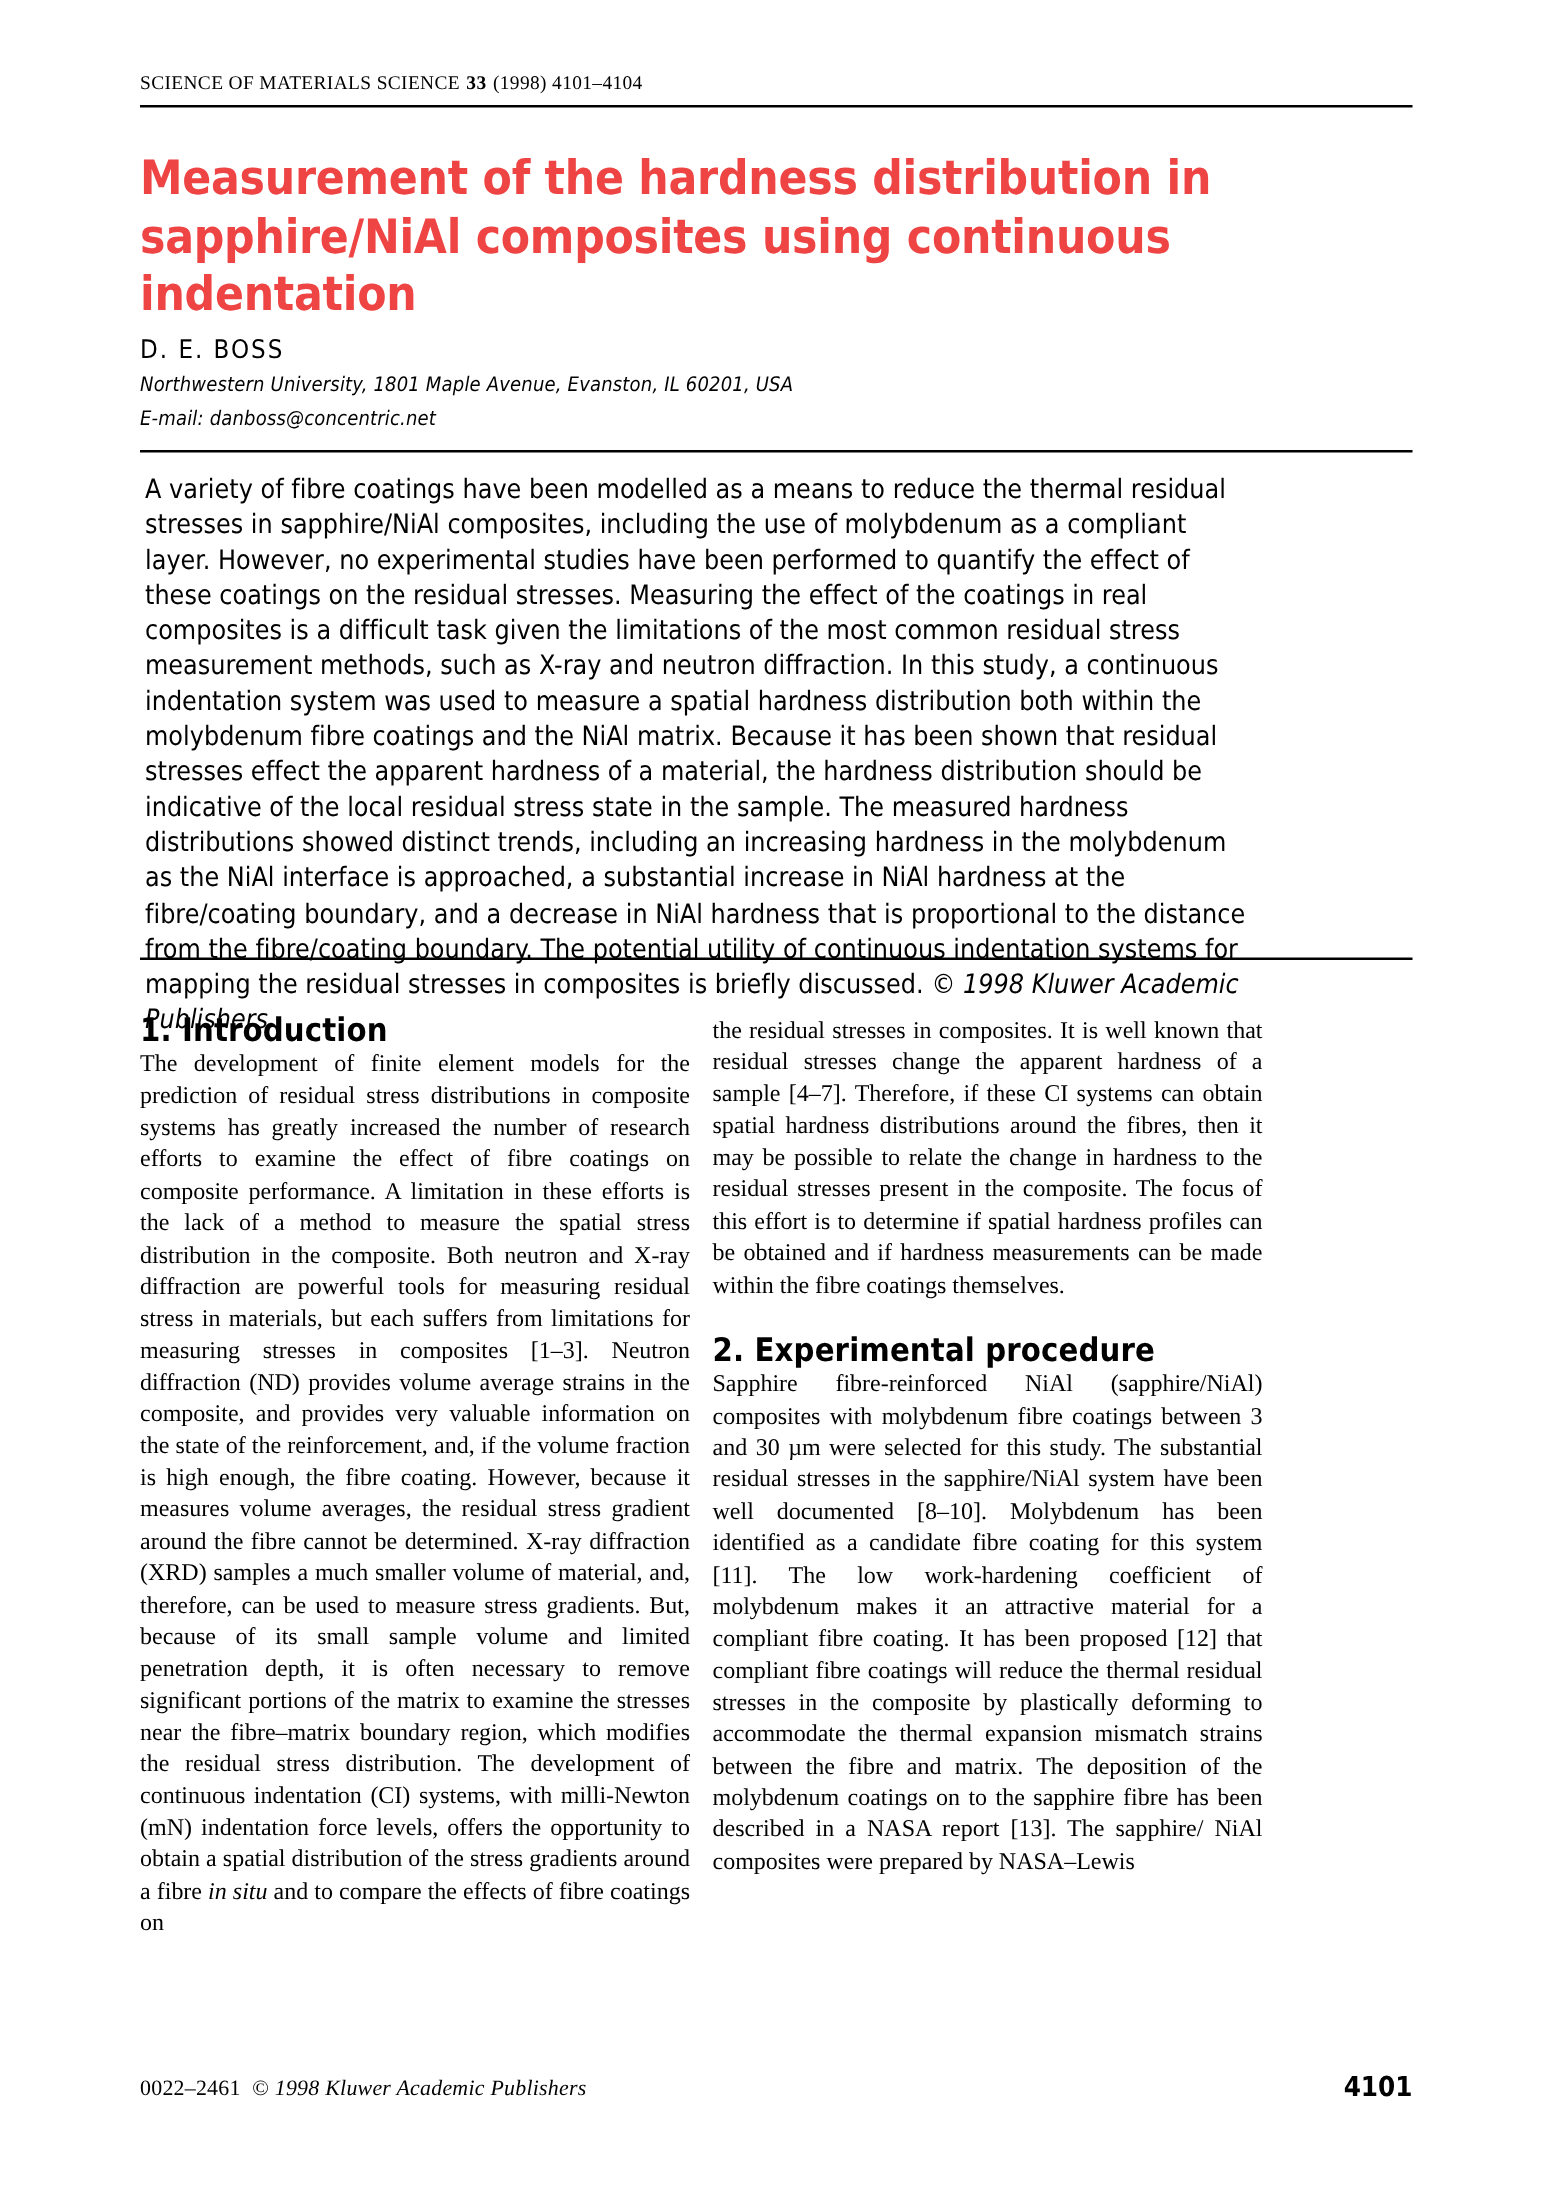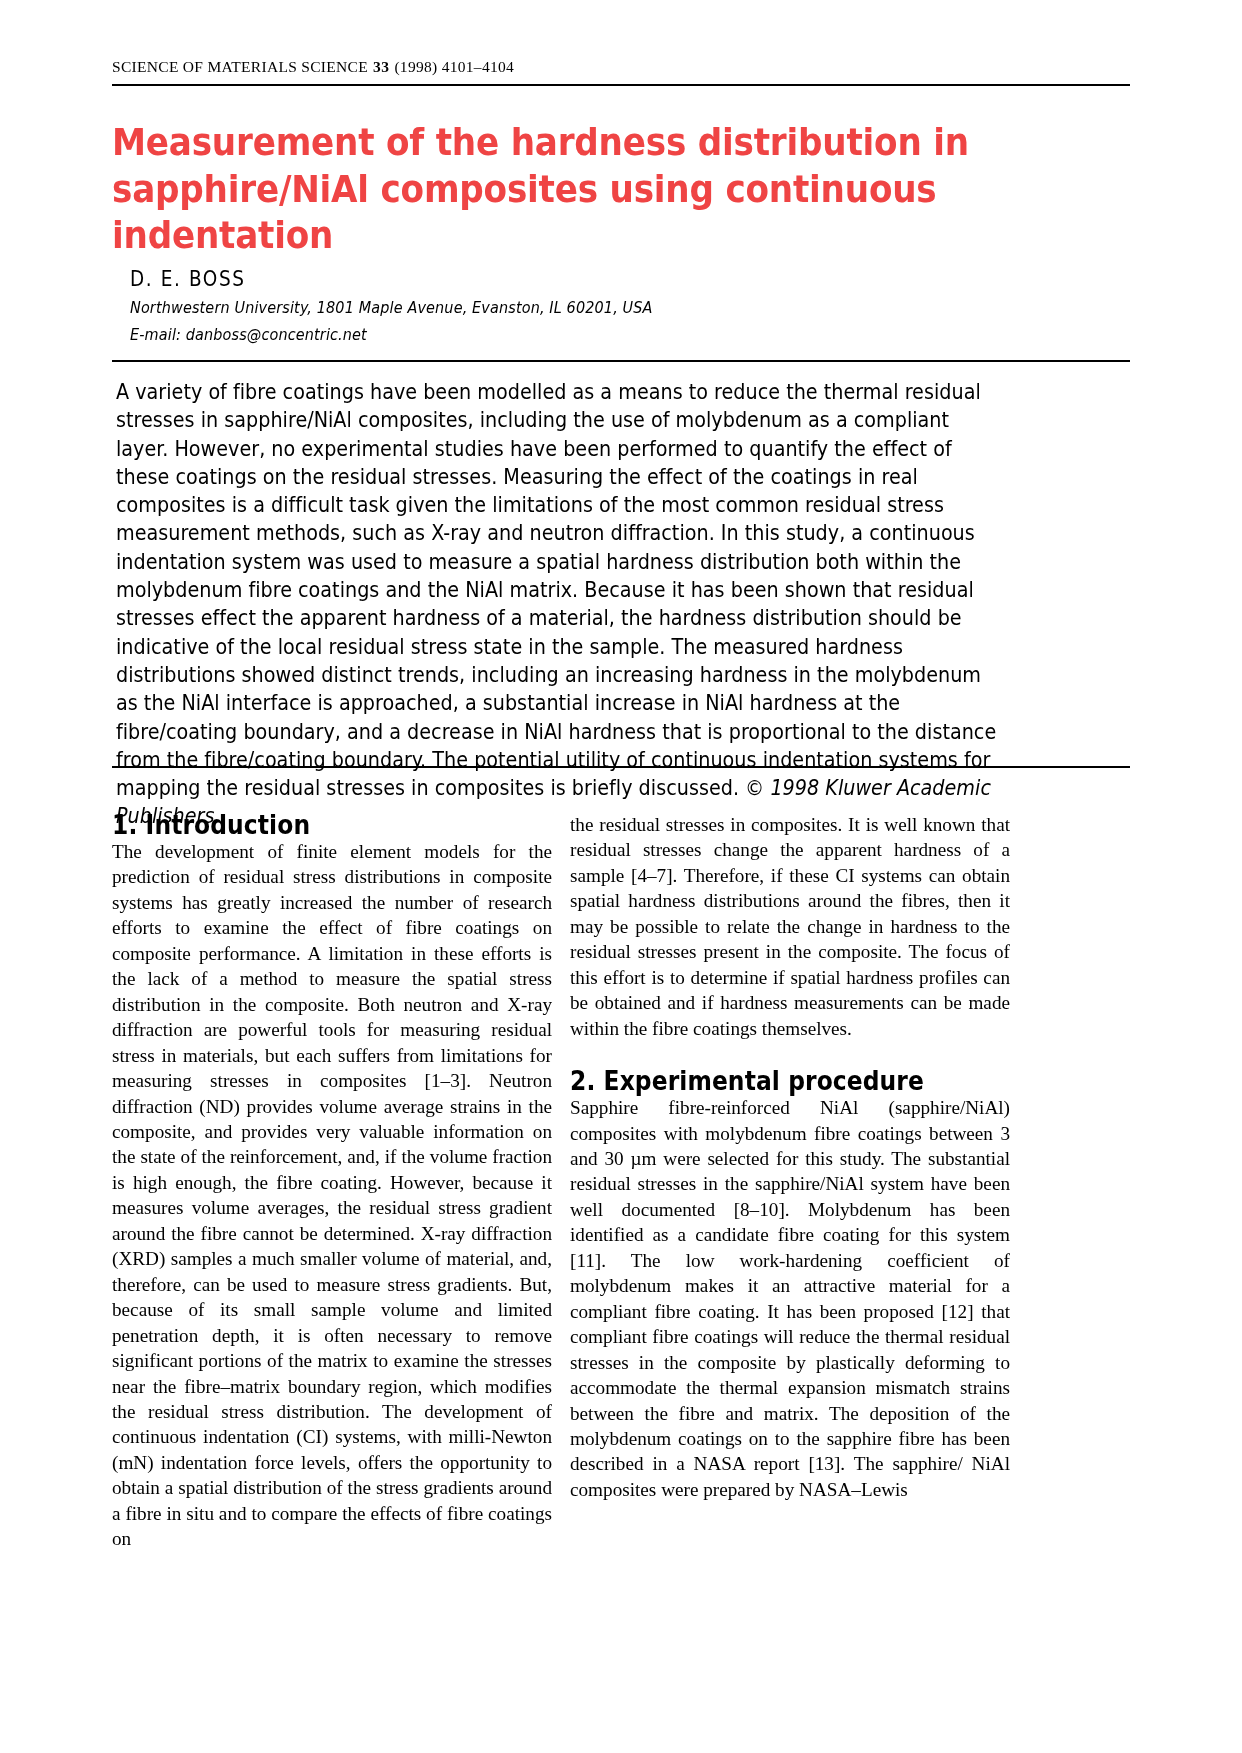--- a/index.html
+++ b/index.html
@@ -65,21 +65,21 @@
     font-weight: bold;
     font-size: 38px;
     line-height: 46.5px;
     letter-spacing: -0.2px;
     color: #ef4444;
   }
 
   
   .author-block {
     position: absolute;
-    left: 130px;
+    left: 112px;
     top: 266px;
     width: 880px;
     font-family: "DejaVu Sans Condensed", "Liberation Sans Narrow", "Liberation Sans", sans-serif;
   }
   .author-name {
     font-size: 20.5px;
     letter-spacing: 1.6px;
     line-height: 26px;
     margin-bottom: 2px;
   }
@@ -138,21 +138,21 @@
     font-family: "DejaVu Sans Condensed", "Liberation Sans Narrow", "Liberation Sans", sans-serif;
     font-weight: bold;
     font-size: 26px;
     line-height: 26px;
     margin: 0 0 1px 0;
     letter-spacing: 0.1px;
     text-align: left;
   }
   h2.section-head.spaced { margin-top: 27px; }
 
-  .col .ital { }
+  .col .ital { font-style: italic; }
 
   
   .footer {
     position: absolute;
     left: 112px;
     top: 1660px;
     width: 1018px;
     height: 30px;
   }
   .footer-left {
@@ -209,14 +209,18 @@
     </div>
 
     <div class="col col-right">
       <p class="nospace">the residual stresses in composites. It is well known that residual stresses change the apparent hardness of a sample [4–7]. Therefore, if these CI systems can obtain spatial hardness distributions around the fibres, then it may be possible to relate the change in hardness to the residual stresses present in the composite. The focus of this effort is to determine if spatial hardness profiles can be obtained and if hardness measurements can be made within the fibre coatings themselves.</p>
       <h2 class="section-head spaced">2. Experimental procedure</h2>
       <p class="nospace">Sapphire fibre-reinforced NiAl (sapphire/NiAl) composites with molybdenum fibre coatings between 3 and 30 µm were selected for this study. The substantial residual stresses in the sapphire/NiAl system have been well documented [8–10]. Molybdenum has been identified as a candidate fibre coating for this system [11]. The low work-hardening coefficient of molybdenum makes it an attractive material for a compliant fibre coating. It has been proposed [12] that compliant fibre coatings will reduce the thermal residual stresses in the composite by plastically deforming to accommodate the thermal expansion mismatch strains between the fibre and matrix. The deposition of the molybdenum coatings on to the sapphire fibre has been described in a NASA report [13]. The sapphire/ NiAl composites were prepared by NASA–Lewis</p>
     </div>
 
   </div>
 
+  <div class="footer">
+    <div class="footer-left"><span>0022–2461</span>&nbsp;&nbsp;<span>©</span>&nbsp;<span class="pub">1998 Kluwer Academic Publishers</span></div>
+    <div class="footer-right">4101</div>
+  </div>
 
 </div>
 
 </body></html>

